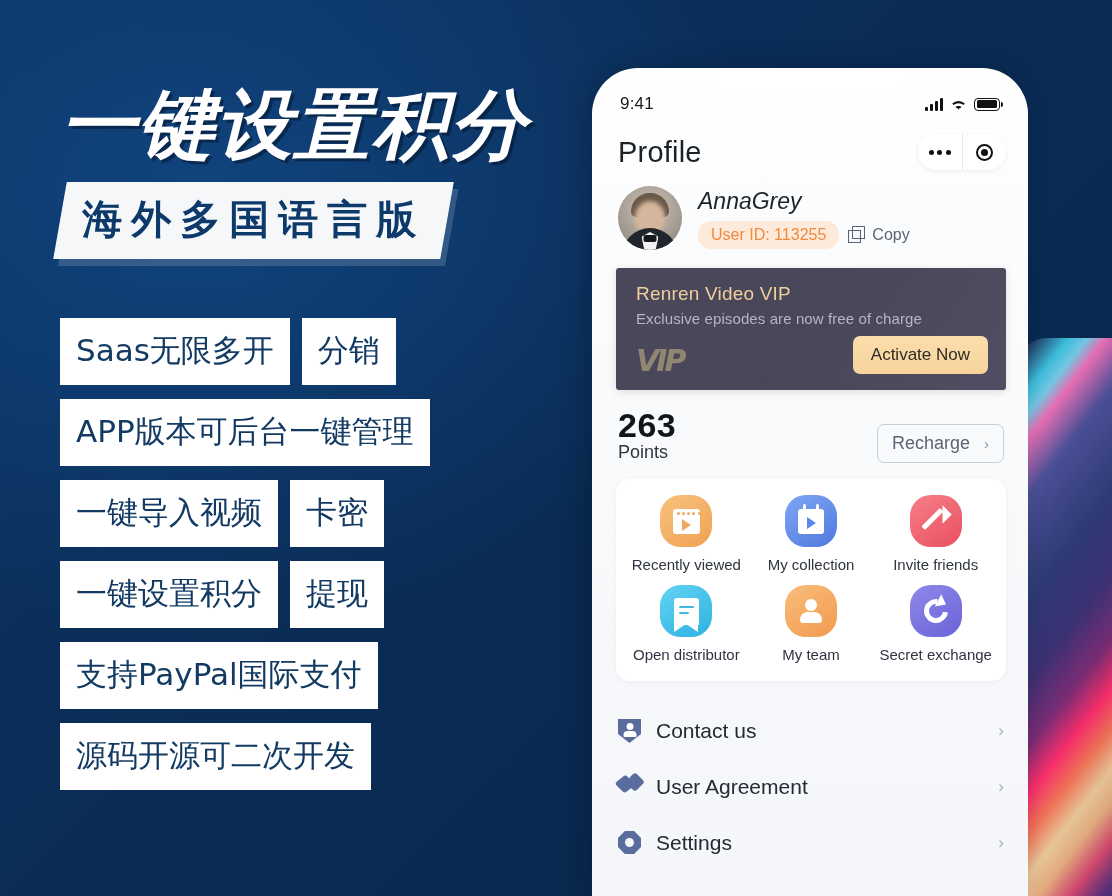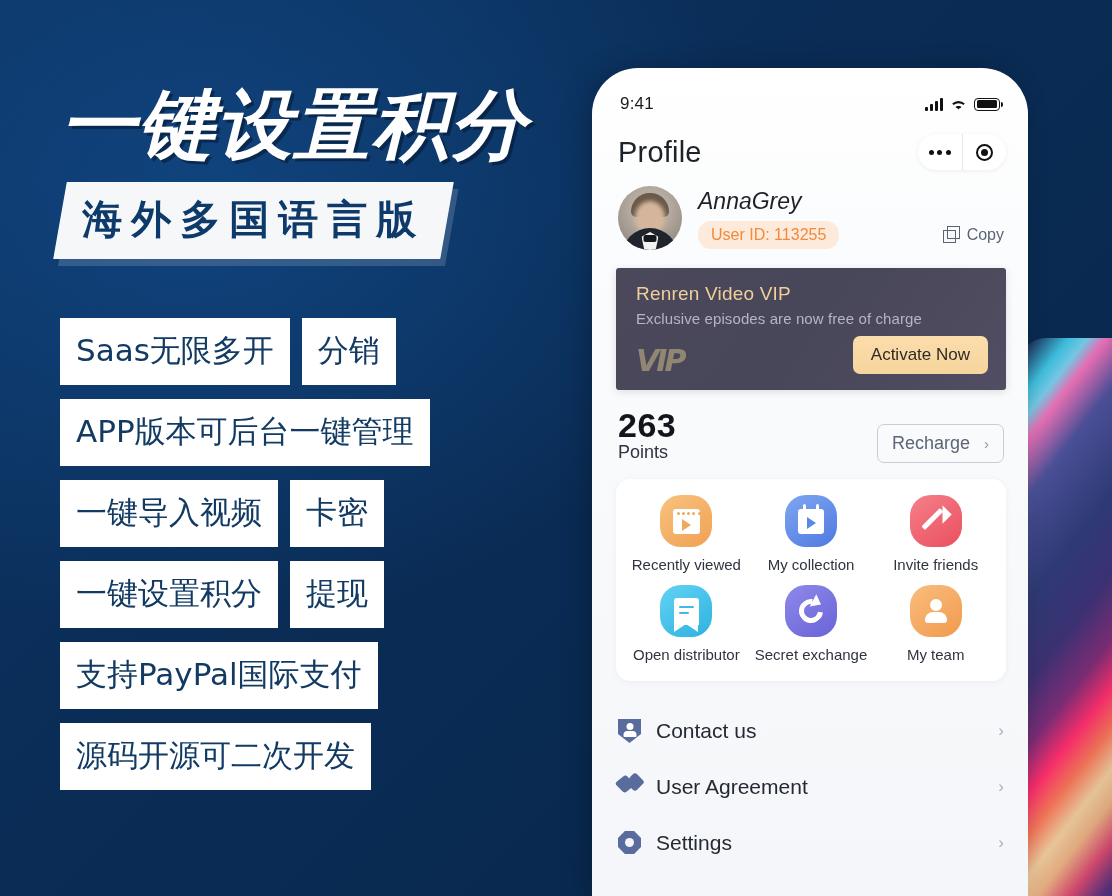--- a/index.html
+++ b/index.html
@@ -214,21 +214,21 @@
     width: 17px; height: 22px; background: #f2f2f2;
     clip-path: polygon(50% 0, 100% 22%, 78% 100%, 22% 100%, 0 22%);
   }
   .avatar .bow {
     position: absolute; left: 50%; transform: translateX(-50%); bottom: 8px;
     width: 13px; height: 7px; background: #16181d; border-radius: 2px;
   }
 
   .user-meta { flex: 1; min-width: 0; }
   .user-name { font-size: 23px; color: #1d2229; margin-bottom: 6px; font-style: italic; }
-  .uid-line { display: flex; align-items: center; gap: 20px; justify-content: space-between; }
+  .uid-line { display: flex; align-items: center; gap: 9px; }
   .uid-pill {
     background: #fdeadb; color: #f08a3c; font-size: 16px;
     padding: 5px 13px; border-radius: 13px; white-space: nowrap;
   }
   .copy-wrap { display: flex; align-items: center; gap: 7px; }
   .copy-icon { position: relative; width: 17px; height: 17px; }
   .copy-icon .b {
     position: absolute; left: 0; bottom: 0; width: 13px; height: 13px;
     border: 1.7px solid #5b6475; background: #f6f8fb;
   }
@@ -554,36 +554,36 @@
           <div class="grid-item">
             <div class="sq squircle" style="background:linear-gradient(145deg,#62d3f4,#2eb2e0)">
               <div class="ic-book">
                   <div class="l1"></div>
                   <div class="l2"></div>
                 </div>
             </div>
             <div class="grid-label">Open distributor</div>
           </div>
           <div class="grid-item">
+            <div class="sq squircle" style="background:linear-gradient(145deg,#f9bd7d,#f19a4e)">
+              <div class="ic-person">
+                  <div class="head"></div>
+                  <div class="body"></div>
+                </div>
+            </div>
+            <div class="grid-label">My team</div>
+          </div>
+          <div class="grid-item">
             <div class="sq squircle" style="background:linear-gradient(145deg,#8e89ea,#6a63d8)">
               <div class="ic-refresh">
                   <div class="ring"></div>
                   <div class="tip"></div>
                 </div>
             </div>
             <div class="grid-label">Secret exchange</div>
-          </div>
-          <div class="grid-item">
-            <div class="sq squircle" style="background:linear-gradient(145deg,#f9bd7d,#f19a4e)">
-              <div class="ic-person">
-                  <div class="head"></div>
-                  <div class="body"></div>
-                </div>
-            </div>
-            <div class="grid-label">My team</div>
           </div>
         </div>
       </div>
 
       <div class="menu">
         <div class="menu-item">
           <div class="mi-icon">
             <div class="mi-shield">
                 <div class="h"></div>
                 <div class="b"></div>

